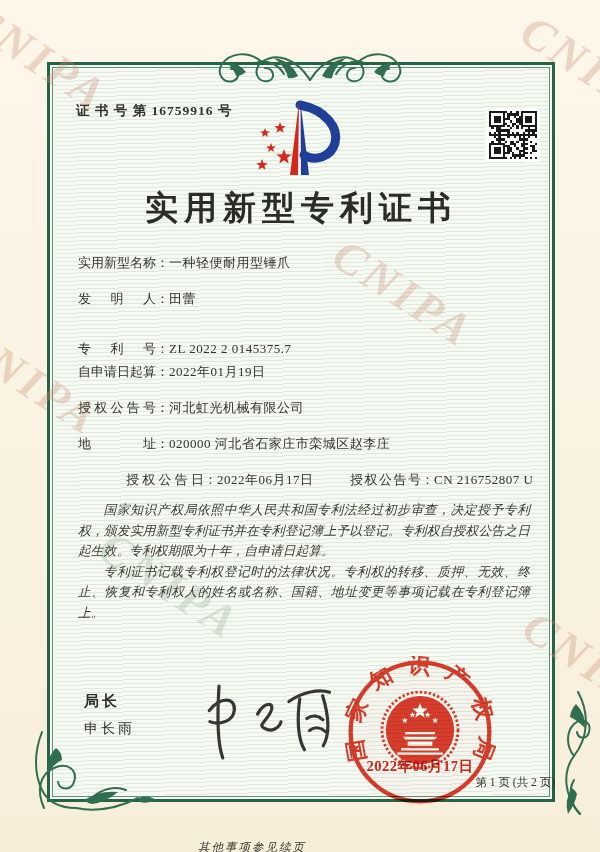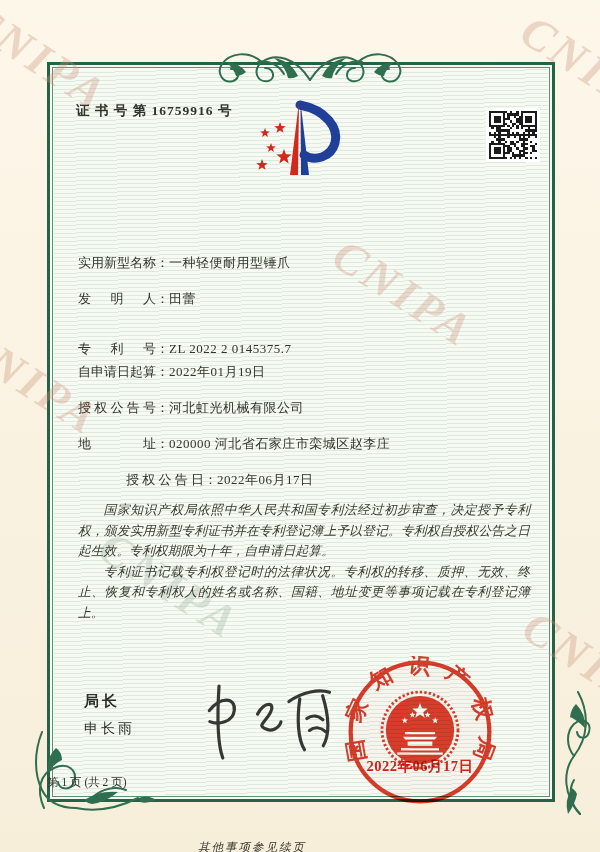--- a/index.html
+++ b/index.html
@@ -59,21 +59,21 @@
   .body-text p { text-indent:2em; }
   .signatory-title { left:84px; top:692px; font-size:15px; letter-spacing:3px; font-weight:700; color:#2f2f2a; }
   .signatory-name  { left:84px; top:720px; font-size:14px; letter-spacing:3px; font-weight:500; color:#2f2f2a; }
   .signature-box { left:180px; top:676px; width:160px; height:94px; z-index:4; }
   .seal-box { left:344px; top:656px; width:152px; height:152px; z-index:4; mix-blend-mode:multiply; opacity:0.93; }
   .seal-date {
     left:345px; top:757px; width:150px; text-align:center; z-index:5;
     font-size:14.5px; font-weight:700; color:#d5281c; letter-spacing:0.5px;
     mix-blend-mode:multiply;
   }
-  .page-indicator { left:47px; top:775px; width:508px; text-align:left; font-size:11.5px; color:#33332c; }
+  .page-indicator { left:47px; top:775px; width:508px; text-align:right; font-size:11.5px; color:#33332c; }
   .continuation-note { left:0; top:840px; width:504px; text-align:center; font-size:11.5px; font-style:italic; color:#3a3a32; letter-spacing:2px; }
 </style>
 </head>
 <body>
 
 <div class="page">
 
   <div class="wm" style="left:-14px; top:-8px;">CNIPA</div>
   <div class="wm" style="left:540px; top:4px;">CNIPA</div>
   <div class="wm" style="left:-22px; top:316px;">CNIPA</div>
@@ -392,20 +392,21 @@
           <rect x="23.32" y="50.27" width="2.45" height="2.45"></rect>
           <rect x="28.23" y="50.27" width="2.45" height="2.45"></rect>
           <rect x="33.13" y="50.27" width="2.45" height="2.45"></rect>
           <rect x="40.48" y="50.27" width="2.45" height="2.45"></rect>
           <rect x="45.38" y="50.27" width="2.45" height="2.45"></rect>
           <rect x="50.27" y="50.27" width="2.45" height="2.45"></rect>
         </g>
     </svg>
   </div>
 
+  <div class="content doc-title">实用新型专利证书</div>
 
   <div class="content field-row" style="top:290px;">
     <span class="f-label">发明人</span><span class="f-colon">：</span><span class="f-value">田蕾</span>
   </div>
   <div class="content field-row" style="top:254px;">
     <span class="f-label">实用新型名称</span><span class="f-colon">：</span><span class="f-value">一种轻便耐用型锤爪</span>
   </div>
   <div class="content field-row" style="top:340px;">
     <span class="f-label">专利号</span><span class="f-colon">：</span><span class="f-value">ZL 2022 2 0145375.7</span>
   </div>
@@ -413,20 +414,23 @@
     <span class="f-label">自申请日起算</span><span class="f-colon">：</span><span class="f-value">2022年01月19日</span>
   </div>
   <div class="content field-row" style="top:399px;">
     <span class="f-label">授权公告号</span><span class="f-colon">：</span><span class="f-value">河北虹光机械有限公司</span>
   </div>
   <div class="content field-row" style="top:435px;">
     <span class="f-label">地址</span><span class="f-colon">：</span><span class="f-value">020000 河北省石家庄市栾城区赵李庄</span>
   </div>
   <div class="content field-row" style="top:471px;margin-left:48px;">
     <span class="f-label">授权公告日</span><span class="f-colon">：</span><span class="f-value">2022年06月17日</span>
+    <span class="pair2">
+      <span class="f-label">授权公告号</span><span class="f-colon">：</span><span class="f-value">CN 216752807 U</span>
+    </span>
   </div>
 
   <div class="content body-text">
     <p>国家知识产权局依照中华人民共和国专利法经过初步审查，决定授予专利权，颁发实用新型专利证书并在专利登记簿上予以登记。专利权自授权公告之日起生效。专利权期限为十年，自申请日起算。</p>
     <p>专利证书记载专利权登记时的法律状况。专利权的转移、质押、无效、终止、恢复和专利权人的姓名或名称、国籍、地址变更等事项记载在专利登记簿上。</p>
   </div>
 
   <div class="content signatory-title">局长</div>
   <div class="content signatory-name">申长雨</div>
 

